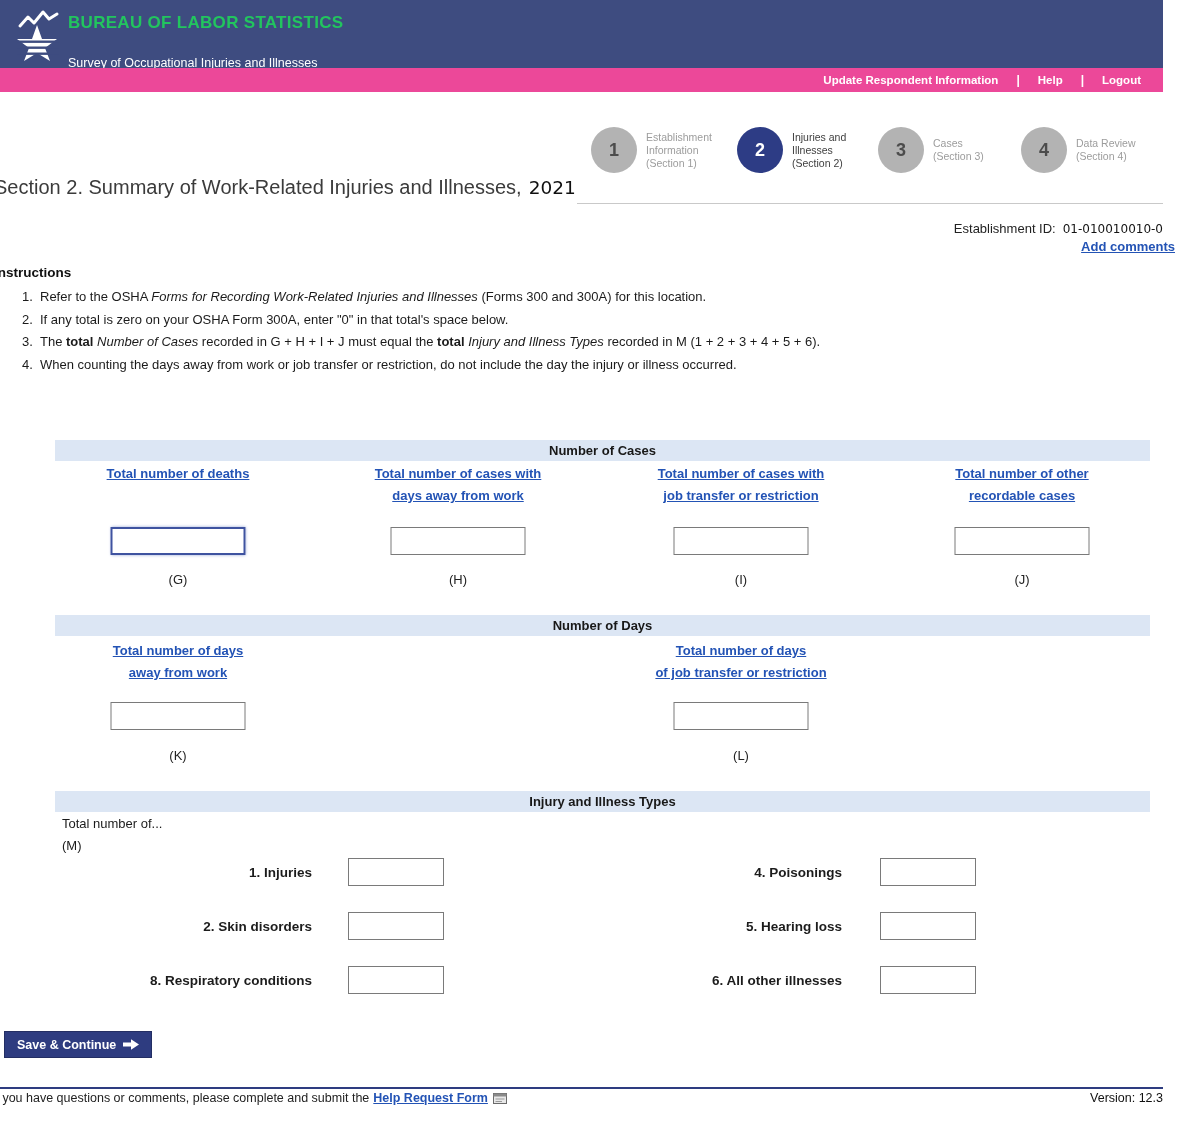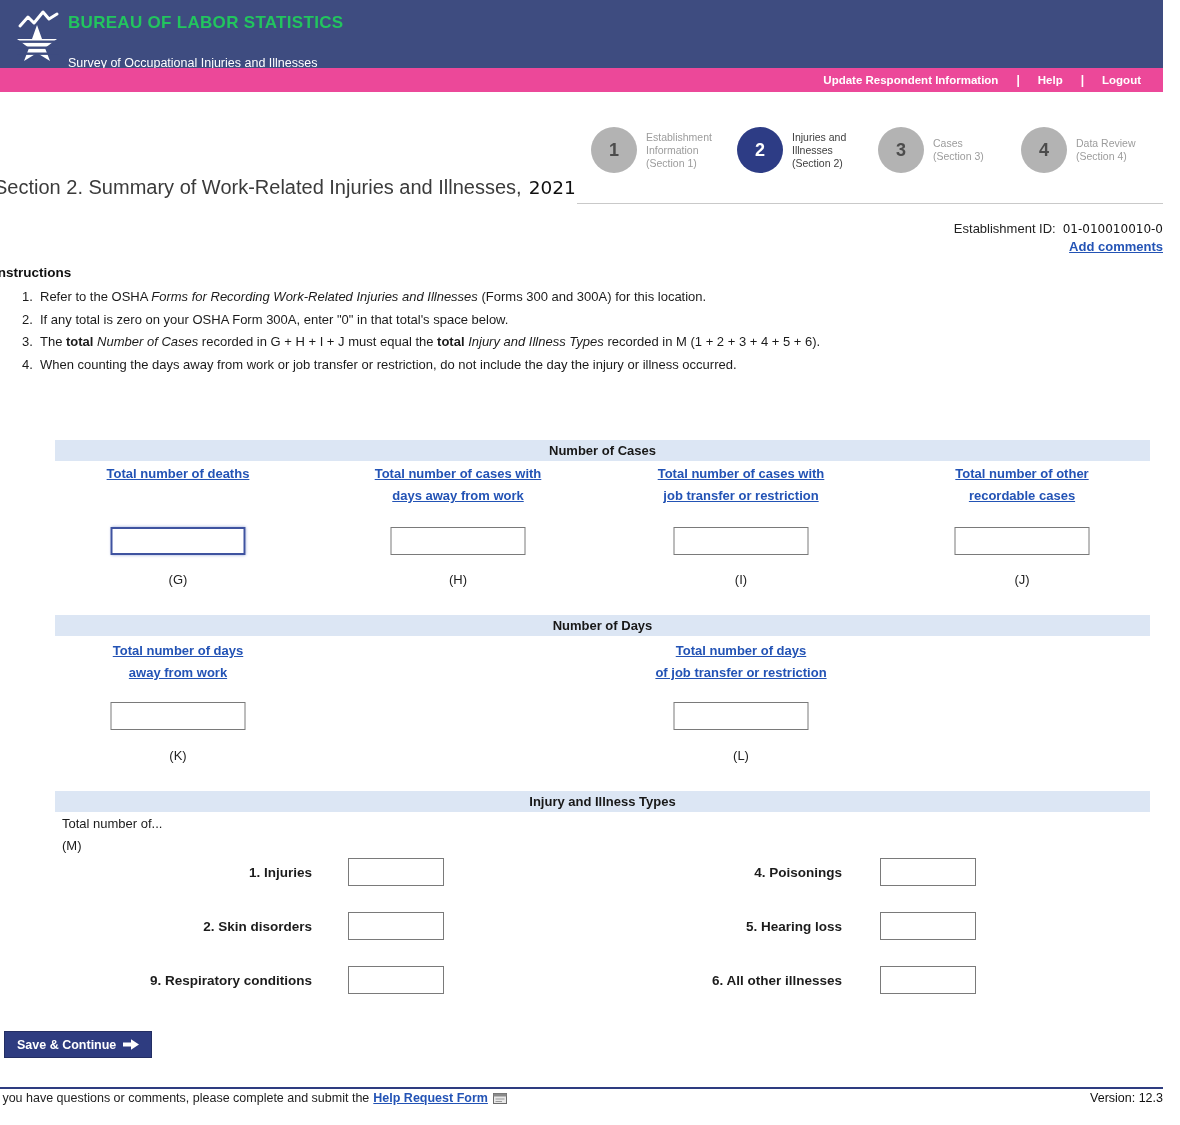--- a/index.html
+++ b/index.html
@@ -26,21 +26,21 @@
   .slabel{margin-left:9px;font-size:10.5px;line-height:13px;color:#9c9c9c;white-space:pre-line;width:90px;}
   .step.active .slabel{color:#3e3e3e;}
 
   
   .page-title{position:absolute;left:-6px;top:176px;font-size:20px;font-weight:400;color:#3b3b3b;margin:0;}
   .page-title .year{font-family:"DejaVu Sans",sans-serif;font-size:18.5px;color:#101010;margin-left:7px;}
   .title-rule{position:absolute;left:577px;top:203px;width:586px;height:1px;background:#c9c9c9;}
 
   .estab{position:absolute;right:17px;top:221px;font-size:13px;color:#222;}
   .estab-val{font-family:"DejaVu Sans",sans-serif;font-size:12px;color:#141414;margin-left:7px;}
-  .add-comments{position:absolute;right:17px;top:239px;font-size:13px;font-weight:bold;color:#2353b5;
+  .add-comments{position:absolute;right:5px;top:239px;font-size:13px;font-weight:bold;color:#2353b5;
                 text-decoration:underline;cursor:pointer;}
 
   
   .instructions{position:absolute;left:-6px;top:265px;width:1100px;}
   .ins-head{font-size:13.5px;font-weight:bold;color:#111;}
   .ins-item{display:flex;font-size:13px;line-height:22.5px;color:#1b1b1b;}
   .ins-item .num{margin-left:28px;width:18px;flex:0 0 18px;}
 
   
   .section-bar{position:absolute;left:55px;width:1095px;height:21px;background:#dce6f4;
@@ -190,21 +190,21 @@
   </div>
 
   <div class="section-bar" style="top:791px">Injury and Illness Types</div>
   <div class="types-intro" style="top:816px">Total number of...</div>
   <div class="types-intro" style="top:838px">(M)</div>
 
   <div class="tlabel" style="left:72px;top:865px">1. Injuries</div>
   <input class="tcell" style="left: 348px; top: 858px;" value="">
   <div class="tlabel" style="left:72px;top:919px">2. Skin disorders</div>
   <input class="tcell" style="left: 348px; top: 912px;" value="">
-  <div class="tlabel" style="left:72px;top:973px">9. Respiratory conditions</div>
+  <div class="tlabel" style="left:72px;top:973px">8. Respiratory conditions</div>
   <input class="tcell" style="left: 348px; top: 966px;" value="">
 
   <div class="tlabel" style="left:602px;top:865px">4. Poisonings</div>
   <input class="tcell" style="left: 880px; top: 858px;" value="">
   <div class="tlabel" style="left:602px;top:919px">5. Hearing loss</div>
   <input class="tcell" style="left: 880px; top: 912px;" value="">
   <div class="tlabel" style="left:602px;top:973px">6. All other illnesses</div>
   <input class="tcell" style="left: 880px; top: 966px;" value="">
 
   <button class="save-btn">

